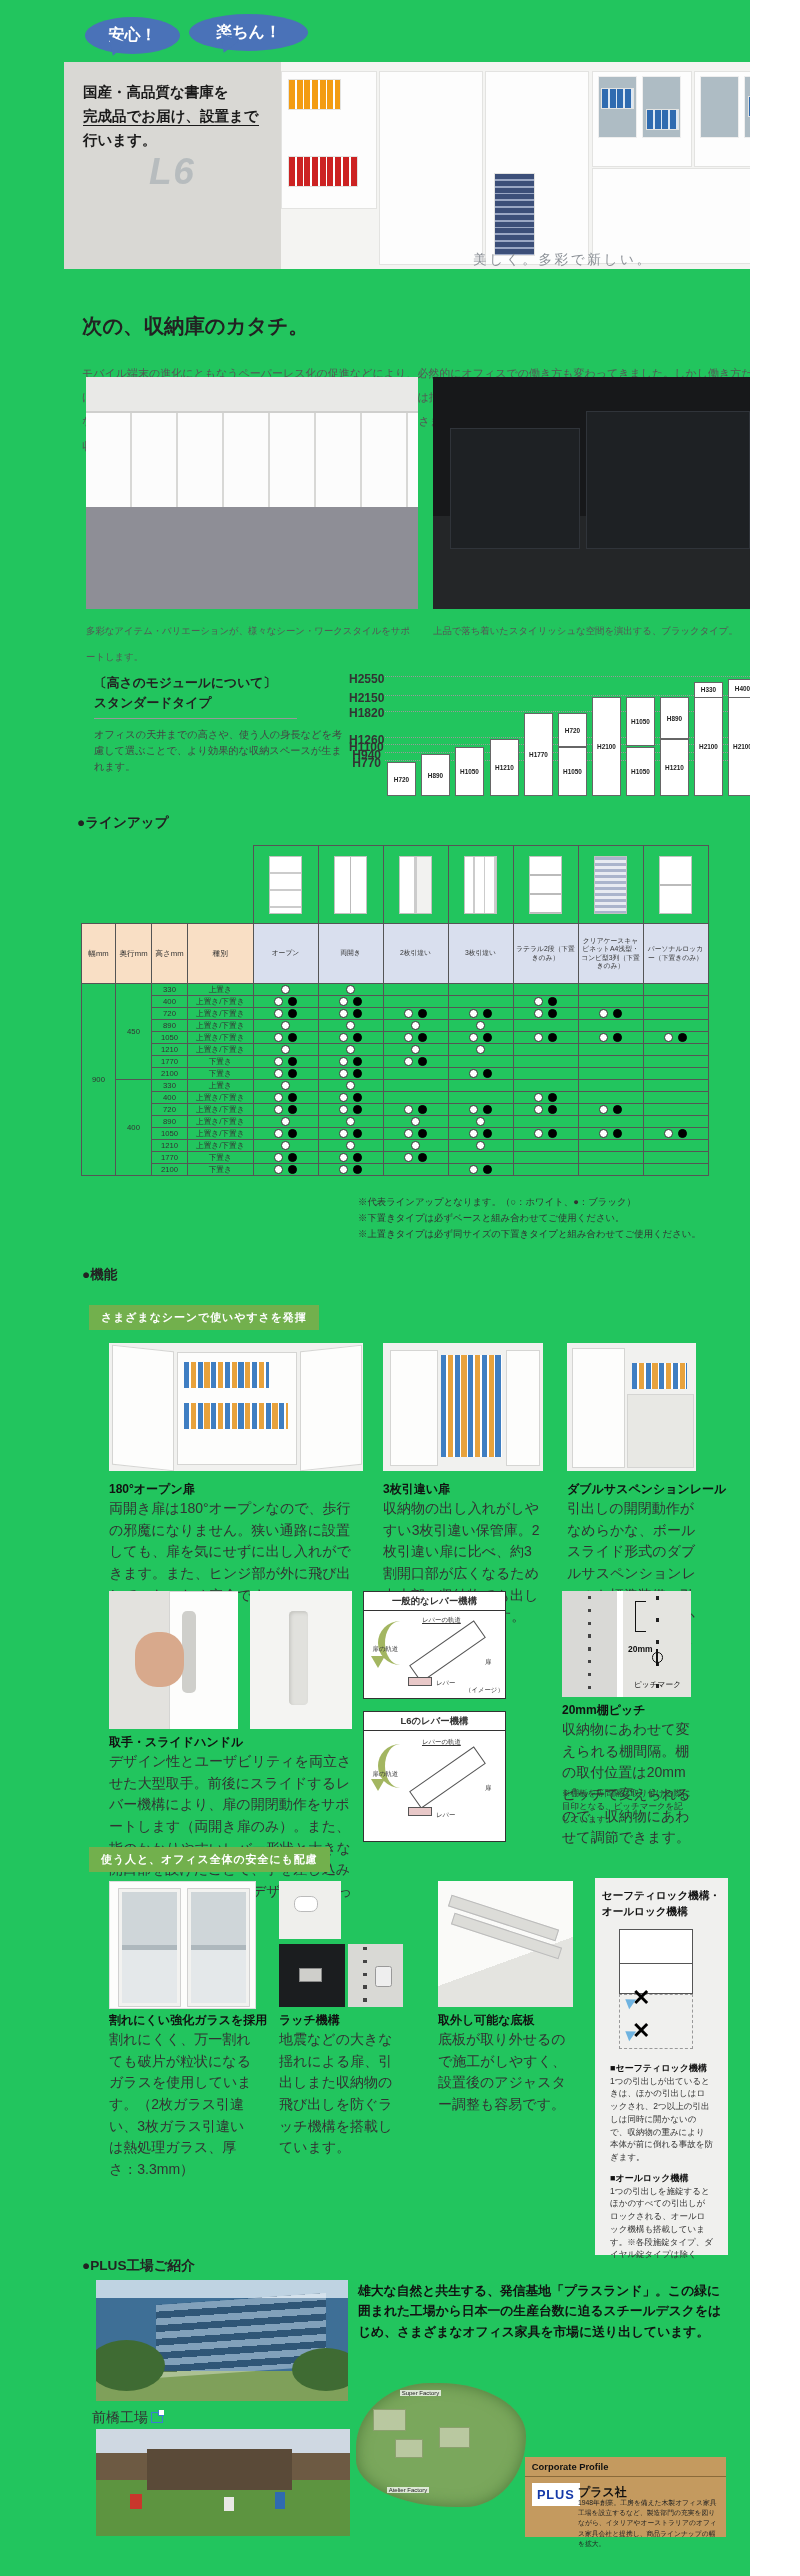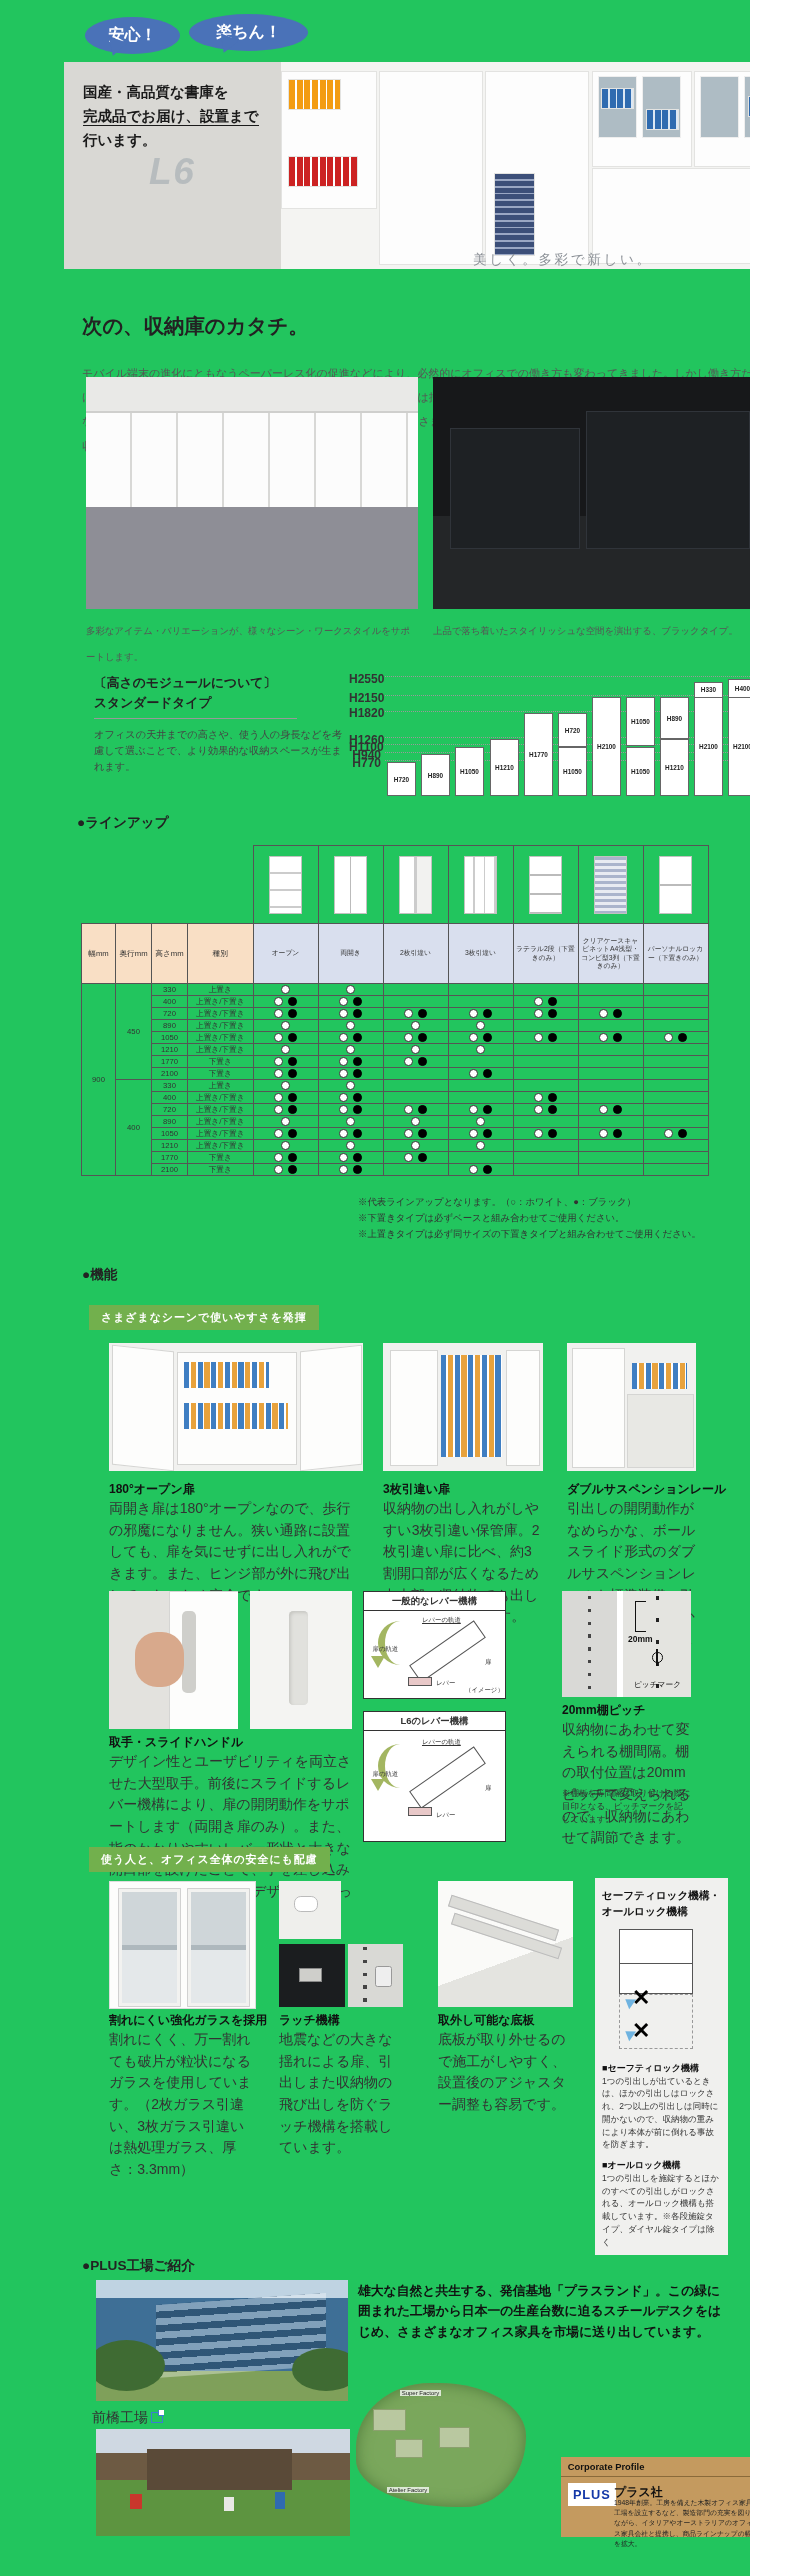--- a/index.html
+++ b/index.html
@@ -102,21 +102,21 @@
 
   
   .ph-build{background:linear-gradient(180deg,#bfd3e2 0 15%,#3e6f96 15% 75%,#7fa05a 75% 100%);}
   .ph-build .win{position:absolute;background:repeating-linear-gradient(180deg,rgba(255,255,255,.35) 0 6.8px,rgba(20,40,60,.35) 6.8px 13.6px);}
   .ph-build .tree{position:absolute;background:#3f6b33;border-radius:50%;}
   .ph-lawn{background:linear-gradient(180deg,#cfd8e2 0 22%,#6d5a43 22% 48%,#5d9440 48% 100%);}
   .ph-lawn .bld{position:absolute;background:#5a4a38;}
   .map{background:#7aa75c;border-radius:46% 54% 38% 62%/55% 45% 60% 40%;box-shadow:inset 0 0 15.3px #4d7a3a;}
   .map .patch{position:absolute;background:#b9c8a0;border:0.9px solid #8ba06e;}
   .map-lab{position:absolute;font-size:6px;color:#222;background:rgba(255,255,255,.75);padding:0 1.7px;}
-  .corpbox{position:absolute;background:#c49a5f;margin-left:36px;}
+  .corpbox{position:absolute;background:#c49a5f;}
   .corp-head{font-size:9.4px;font-weight:bold;color:#111;padding:4.3px 6.8px 3.4px;border-bottom:1.7px solid #8a6a3a;}
   .pluslogo{position:absolute;background:#fff;color:#1438a8;font-weight:bold;font-size:12.8px;
             padding:4.3px 5.1px;letter-spacing:0.9px;}
   .corp-name{position:absolute;font-size:12px;font-weight:bold;color:#111;}
   .corp-body{position:absolute;font-size:6.8px;color:#222;line-height:1.5;}
   .linkicon{display:inline-block;width:9.4px;height:9.4px;border:1.3px solid #3b7bd4;position:relative;top:0.9px;margin-left:3.4px;}
   .linkicon:after{content:"";position:absolute;right:-2.6px;top:-2.6px;width:5.1px;height:5.1px;background:#fff;border-left:1.3px solid #3b7bd4;border-bottom:1.3px solid #3b7bd4;}
 
   .sec-h{font-size:13.6px;font-weight:bold;color:#222;}
 </style>
@@ -502,21 +502,21 @@
     <div class="lever" style="left:44px;top:95px;"></div>
     <div class="lab" style="left:72px;top:99px;">レバー</div>
   </div>
 
   <div class="fimg" style="left:562px;top:1591px;width:129px;height:106px;background:#fff;">
     <div class="pitch-strip" style="left:0;top:0;width:55px;height:106px;"></div>
     <div class="pitch-holes" style="left:25.6px;top:5.1px;height:95px;"></div>
     <div class="pitch-strip" style="left:61px;top:0;width:68px;height:106px;background:#e4e4e0;"></div>
     <div class="pitch-holes" style="left:94px;top:5.1px;height:95px;background:repeating-linear-gradient(180deg,#222 0 4.3px,transparent 4.3px 22px);"></div>
     <div style="position:absolute;left:73px;top:10.2px;width:10.2px;height:29px;border-left:1.7px solid #111;border-top:1.7px solid #111;border-bottom:1.7px solid #111;"></div>
-    <div class="lab" style="position:absolute;left:66px;top:43px;font-size:8.5px;font-weight:bold;color:#111;">20mm</div>
+    <div class="lab" style="position:absolute;left:66px;top:53px;font-size:8.5px;font-weight:bold;color:#111;">20mm</div>
     <div style="position:absolute;left:90px;top:61px;width:8.5px;height:8.5px;border:1.3px solid #111;border-radius:50%;"></div>
     <div style="position:absolute;left:94px;top:58px;width:1.7px;height:17px;background:#111;"></div>
     <div class="lab" style="position:absolute;left:72px;top:89px;font-size:7.7px;color:#111;">ピッチマーク</div>
   </div>
   <div class="feat-title" style="left:562px;top:1702px;">20mm棚ピッチ</div>
   <div class="feat-text" style="left:562px;top:1719px;width:129px;">収納物にあわせて変えられる棚間隔。棚の取付位置は20mmピッチで変えられるので、収納物にあわせて調節できます。</div>
   <div class="feat-note" style="left:562px;top:1787px;width:129px;">※棚板を等間隔に取り付ける際に目印となる、ピッチマークを記しています。</div>
 
   <div class="feat-title" style="left:109px;top:1734px;">取手・スライドハンドル</div>
   <div class="feat-text" style="left:109px;top:1751px;width:245px;">デザイン性とユーザビリティを両立させた大型取手。前後にスライドするレバー機構により、扉の開閉動作をサポートします（両開き扉のみ）。また、指のかかりやすいレバー形状と大きな開口部を設けたことで、手を差し込みやすく、つかみやすいデザインになっています。</div>
@@ -546,21 +546,21 @@
     <div class="gb-title" style="padding:10.2px 6.8px 0;">セーフティロック機構・オールロック機構</div>
     <div style="position:relative;height:135px;">
       <div class="cabline" style="left:24px;top:10.2px;width:72px;height:34px;"></div>
       <div class="cabline" style="left:24px;top:44px;width:72px;height:29px;"></div>
       <div class="cabdash" style="left:24px;top:75px;width:72px;height:53px;"></div>
       <div class="xmark" style="left:37px;top:66px;">✕</div>
       <div class="xmark" style="left:37px;top:99px;">✕</div>
       <div class="barrow" style="left:24px;top:75px;"></div>
       <div class="barrow" style="left:24px;top:107px;"></div>
     </div>
-    <div style="padding:0 7px;">
+    <div style="padding:0 15px;">
       <div class="gb-head">■セーフティロック機構</div>
       <div class="gb-body">1つの引出しが出ているときは、ほかの引出しはロックされ、2つ以上の引出しは同時に開かないので、収納物の重みにより本体が前に倒れる事故を防ぎます。</div>
       <div class="gb-head">■オールロック機構</div>
       <div class="gb-body">1つの引出しを施錠するとほかのすべての引出しがロックされる、オールロック機構も搭載しています。※各段施錠タイプ、ダイヤル錠タイプは除く</div>
     </div>
   </div>
 
   <div class="feat-title" style="left:109px;top:2012px;">割れにくい強化ガラスを採用</div>
   <div class="feat-title" style="left:279px;top:2012px;">ラッチ機構</div>
   <div class="feat-title" style="left:438px;top:2012px;">取外し可能な底板</div>

